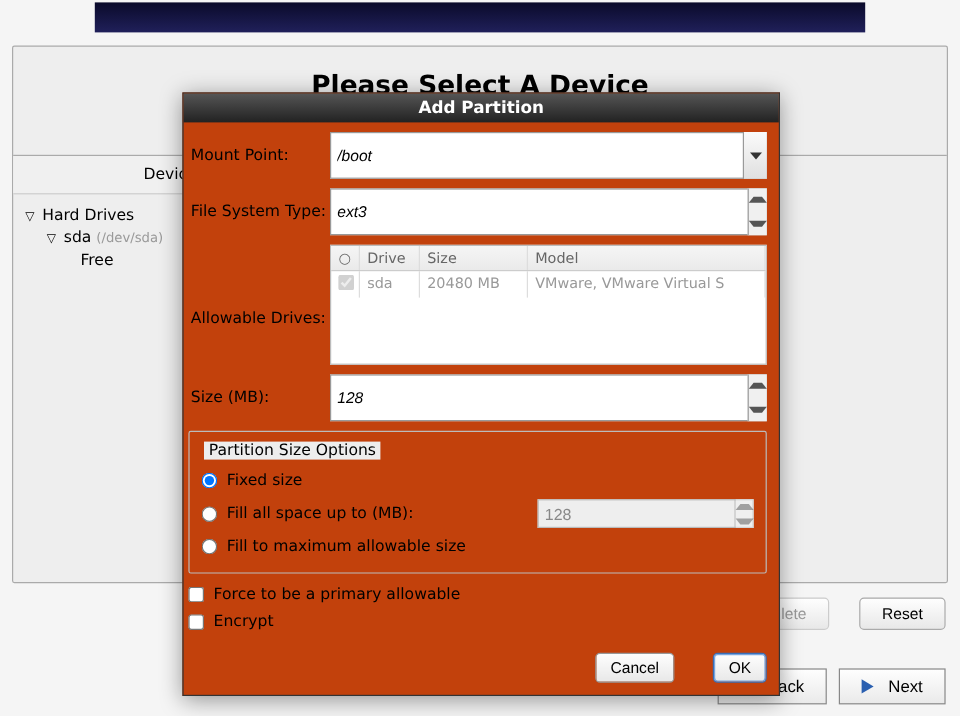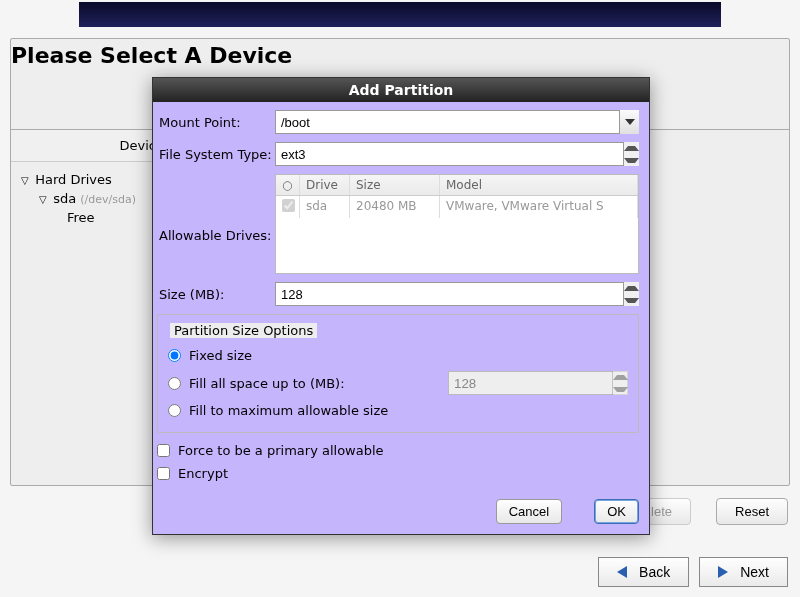--- a/index.html
+++ b/index.html
@@ -25,23 +25,24 @@
   position: absolute;
   top: 38px;
   left: 10px;
   right: 10px;
   height: 448px;
   border: 1px solid #aaa;
   border-radius: 2px;
   background: #eee;
 }
 .please-select {
+  text-align: center;
   font-size: 22px;
   font-weight: bold;
-  margin-top: 4px;
+  margin-top: 20px;
   color: #000;
 }
 .device-tree-wrap {
   position: absolute;
   top: 90px;
   left: 0;
   right: 0;
   bottom: 0;
   border-top: 1px solid #aaa;
 }
@@ -119,21 +120,21 @@
   border-bottom: 6px solid transparent;
   border-left: 10px solid #2a5fb0;
 }
 
 
 .dialog {
   position: absolute;
   top: 77px;
   left: 152px;
   width: 498px;
-  background: #c4b5fd;
+  background: #c2410c;
   border: 1px solid #333;
   box-shadow: 0 3px 18px rgba(0,0,0,0.4);
 }
 .dialog-title {
   background: linear-gradient(to bottom, #555, #222);
   color: #fff;
   font-weight: bold;
   text-align: center;
   padding: 4px 0;
   font-size: 14px;
@@ -150,21 +151,22 @@
   padding-left: 2px;
   font-size: 13px;
 }
 .form-field { flex: 1; }
 .combo, .text-input, .spin {
   width: 100%;
   border: 1px solid #999;
   background: #fff;
   padding: 3px 5px;
   font-size: 13px;
-  height: 24px;
+  height: 39px;
+  font-style: italic;
 }
 .combo-wrap { position: relative; }
 .combo-btn {
   position: absolute;
   right: 0; top: 0; bottom: 0;
   width: 20px;
   border-left: 1px solid #999;
   display: flex;
   align-items: center;
   justify-content: center;

